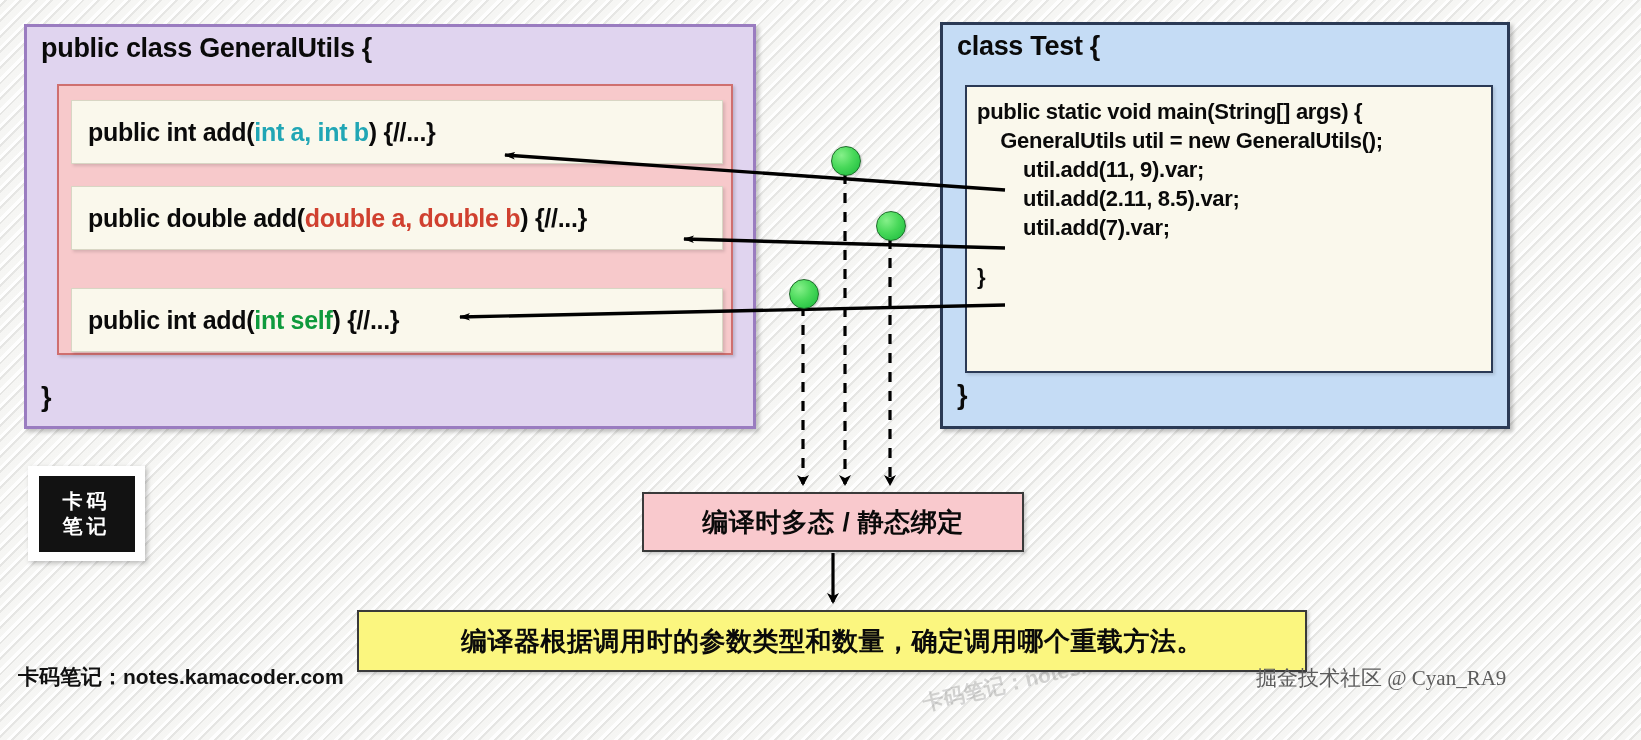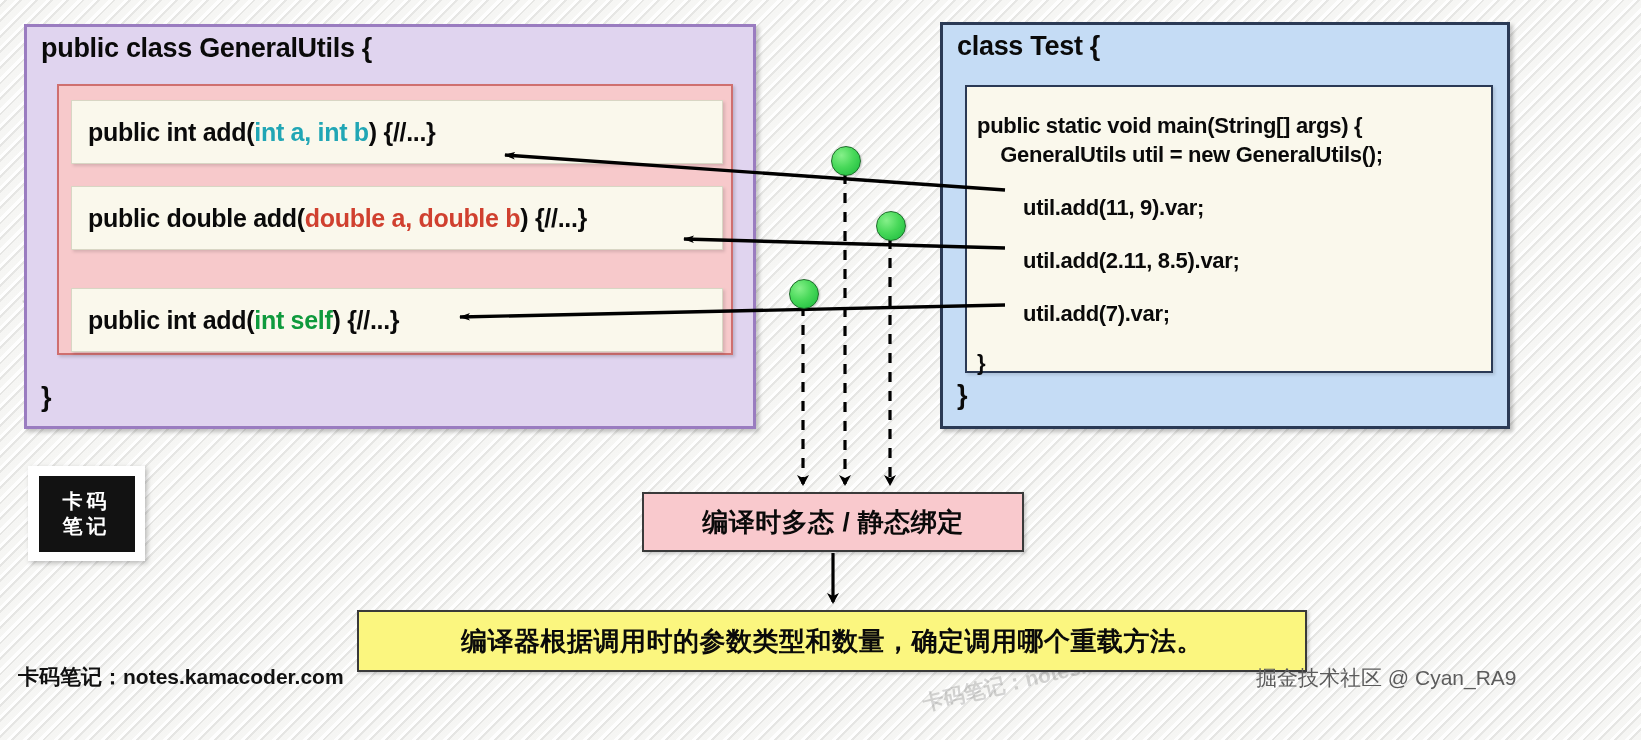--- a/index.html
+++ b/index.html
@@ -58,28 +58,28 @@
   #m1{top:14px;} #m2{top:100px;} #m3{top:202px;}
   .t-int{color:#21a6b5;}
   .t-dbl{color:#d0402f;}
   .t-self{color:#0f9a3d;}
   .t-tail{color:#0a0a0a;}
   
   #main-panel{
     position:absolute;left:22px;top:60px;width:528px;height:288px;
     background:#faf8ec;border:2px solid #2b3a55;box-sizing:border-box;
     box-shadow:2px 2px 3px rgba(0,0,0,0.13);
-    padding:24px 0 0 4px;
+    padding:10px 0 0 4px;
   }
   .code-line{
     font-size:22px;font-weight:bold;color:#0a0a0a;
     white-space:pre;letter-spacing:-0.3px;line-height:1.32;
     padding-left:6px;
   }
-  .call-line{margin-top:24px;padding-left:52px;}
+  .call-line{padding-left:52px;}
   .brace-line{margin-top:20px;padding-left:6px;}
   
   #poly-box{
     position:absolute;left:642px;top:492px;width:382px;height:60px;
     background:#f9c9cd;border:2px solid #3a3a3a;box-sizing:border-box;
     display:flex;align-items:center;justify-content:center;
     box-shadow:2px 2px 3px rgba(0,0,0,0.18);
   }
   #poly-box .txt{font-size:26px;font-weight:bold;color:#0a0a0a;letter-spacing:0.5px;}
   #rule-box{
@@ -102,21 +102,21 @@
     font-size:20px;font-weight:bold;line-height:1.25;letter-spacing:4px;
   }
   
   #footer-left{
     position:absolute;left:18px;top:663px;
     font-size:21px;font-weight:bold;color:#111;white-space:nowrap;
   }
   #footer-right{
     position:absolute;left:1256px;top:664px;
     font-size:21px;color:#5c5c5c;white-space:nowrap;
-    font-family:Liberation Sans, sans-serif;
+    font-family:Liberation Serif, serif;
   }
   
   .wm{
     position:absolute;color:rgba(120,120,120,0.30);
     font-size:21px;font-weight:bold;white-space:nowrap;
     transform:rotate(-13deg);transform-origin:left top;
     pointer-events:none;user-select:none;
   }
   
   #overlay{position:absolute;left:0;top:0;width:1641px;height:740px;pointer-events:none;}

